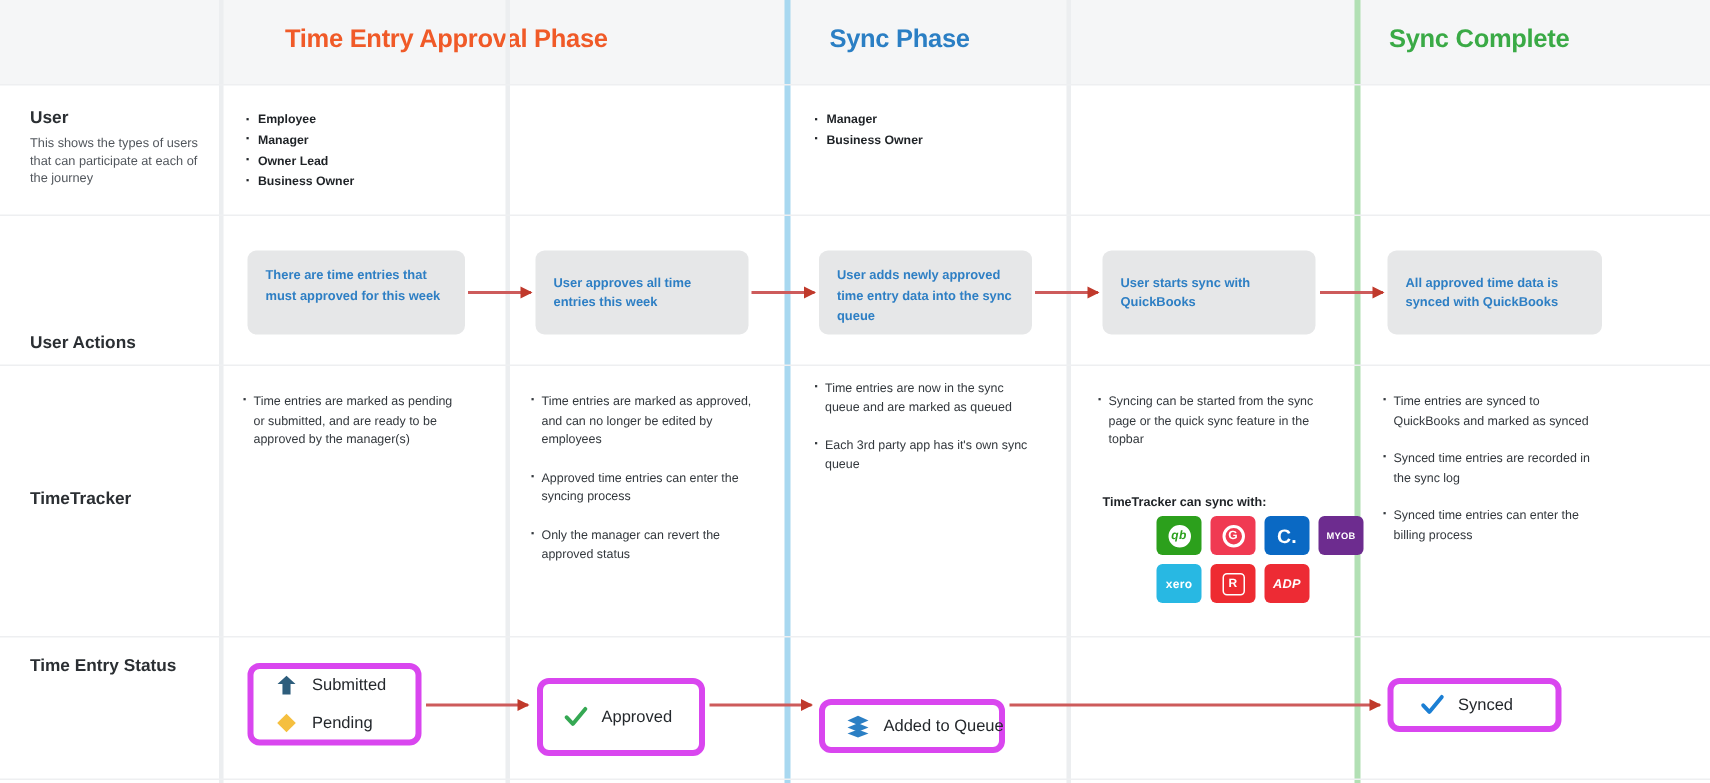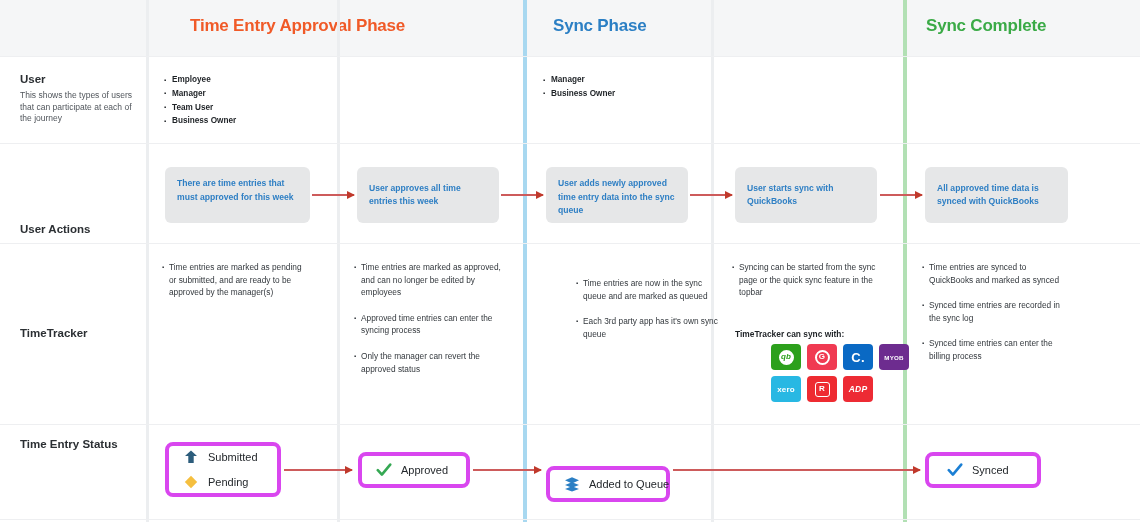--- a/index.html
+++ b/index.html
@@ -143,21 +143,21 @@
   <div class="rowlabel" style="top:326px;">
     <div class="t">TimeTracker</div>
   </div>
   <div class="rowlabel" style="top:437px;">
     <div class="t">Time Entry Status</div>
   </div>
 
   <ul class="bullets users-list" style="left:164px; top:74px;">
     <li>Employee</li>
     <li>Manager</li>
-    <li>Team User</li>
+    <li>Owner Lead</li>
     <li>Business Owner</li>
   </ul>
   <ul class="bullets users-list" style="left:543px; top:74px;">
     <li>Manager</li>
     <li>Business Owner</li>
   </ul>
 
   <div class="abox" style="left:165px; top:167px; width:145px; height:56px;">There are time entries that must approved for this week</div>
   <div class="abox" style="left:357px; top:167px; width:142px; height:56px; display:flex; align-items:center;">User approves all time entries this week</div>
   <div class="abox" style="left:546px; top:167px; width:142px; height:56px;">User adds newly approved time entry data into the sync queue</div>
@@ -172,21 +172,21 @@
   <ul class="bullets tt-list" style="left:162px; top:261px; width:145px;">
     <li>Time entries are marked as pending or submitted, and are ready to be approved by the manager(s)</li>
   </ul>
 
   <ul class="bullets tt-list" style="left:354px; top:261px; width:148px;">
     <li>Time entries are marked as approved, and can no longer be edited by employees</li>
     <li>Approved time entries can enter the syncing process</li>
     <li>Only the manager can revert the approved status</li>
   </ul>
 
-  <ul class="bullets tt-list" style="left:543px; top:277px; width:148px;margin-left:33px;">
+  <ul class="bullets tt-list" style="left:543px; top:252px; width:148px;">
     <li>Time entries are now in the sync queue and are marked as queued</li>
     <li>Each 3rd party app has it's own sync queue</li>
   </ul>
 
   <ul class="bullets tt-list" style="left:732px; top:261px; width:145px;">
     <li>Syncing can be started from the sync page or the quick sync feature in the topbar</li>
   </ul>
 
   <ul class="bullets tt-list" style="left:922px; top:261px; width:150px;">
     <li>Time entries are synced to QuickBooks and marked as synced</li>
@@ -241,21 +241,21 @@
       <span class="lbl">Submitted</span>
     </div>
     <div class="srow">
       <svg class="ico" viewBox="0 0 16 16">
         <path d="M8 1.8 L14.2 8 L8 14.2 L1.8 8 Z" fill="#f5bf3f"></path>
       </svg>
       <span class="lbl">Pending</span>
     </div>
   </div>
 
-  <div class="sbox" style="left:358px; top:452px; width:112px; height:36px; padding:0 14px;">
+  <div class="sbox" style="left:358px; top:452px; width:112px; height:52px; padding:0 14px;">
     <div class="srow">
       <svg class="ico" viewBox="0 0 16 16">
         <path d="M1.8 8.2 L5.9 12.6 L14.2 2.6" fill="none" stroke="#35a853" stroke-width="2.6" stroke-linecap="round" stroke-linejoin="round"></path>
       </svg>
       <span class="lbl">Approved</span>
     </div>
   </div>
 
   <div class="sbox" style="left:546px; top:466px; width:124px; height:36px; padding:0 14px;">
     <div class="srow">

